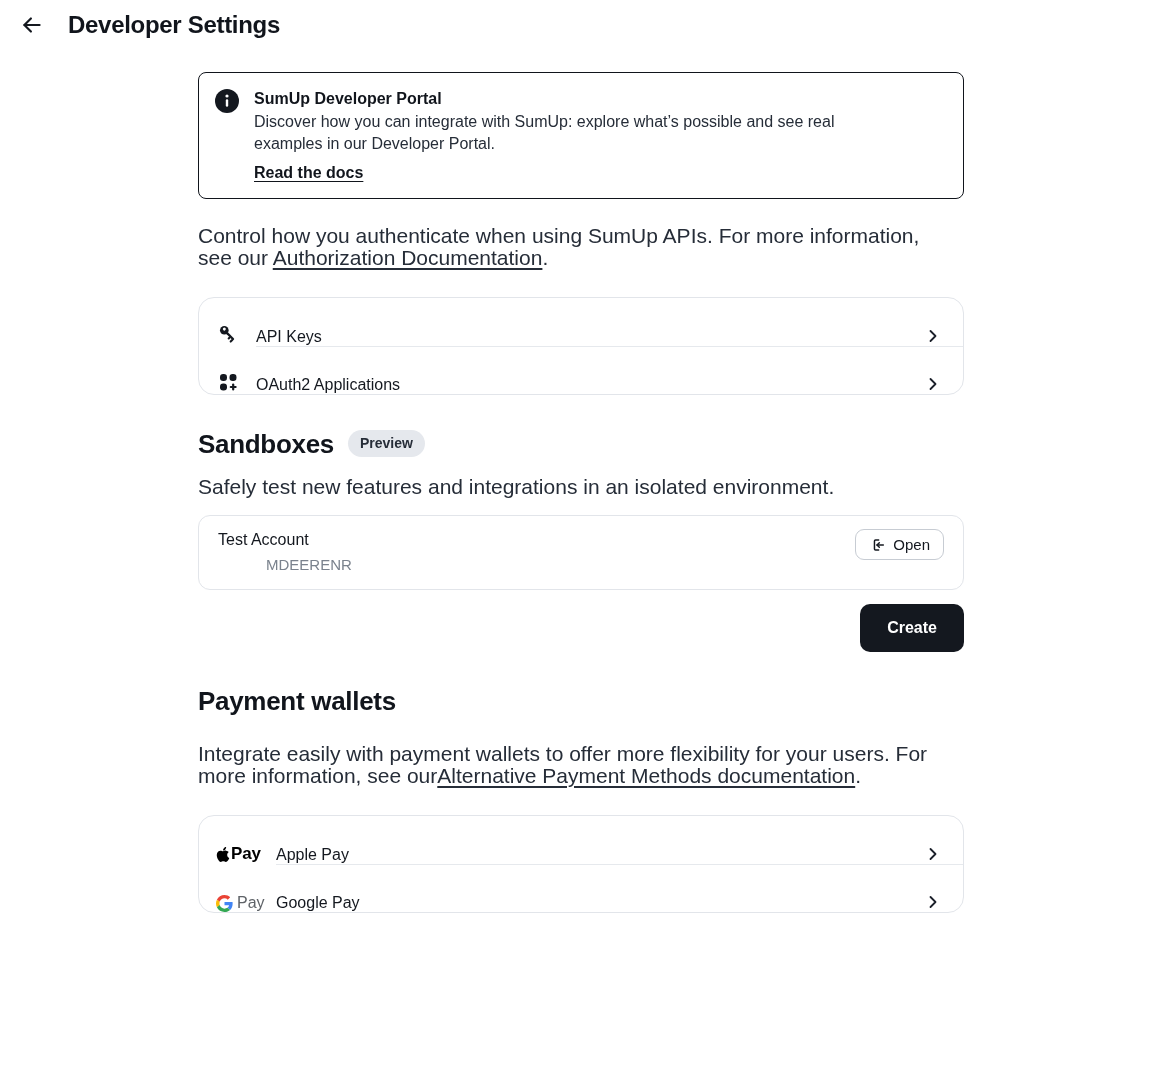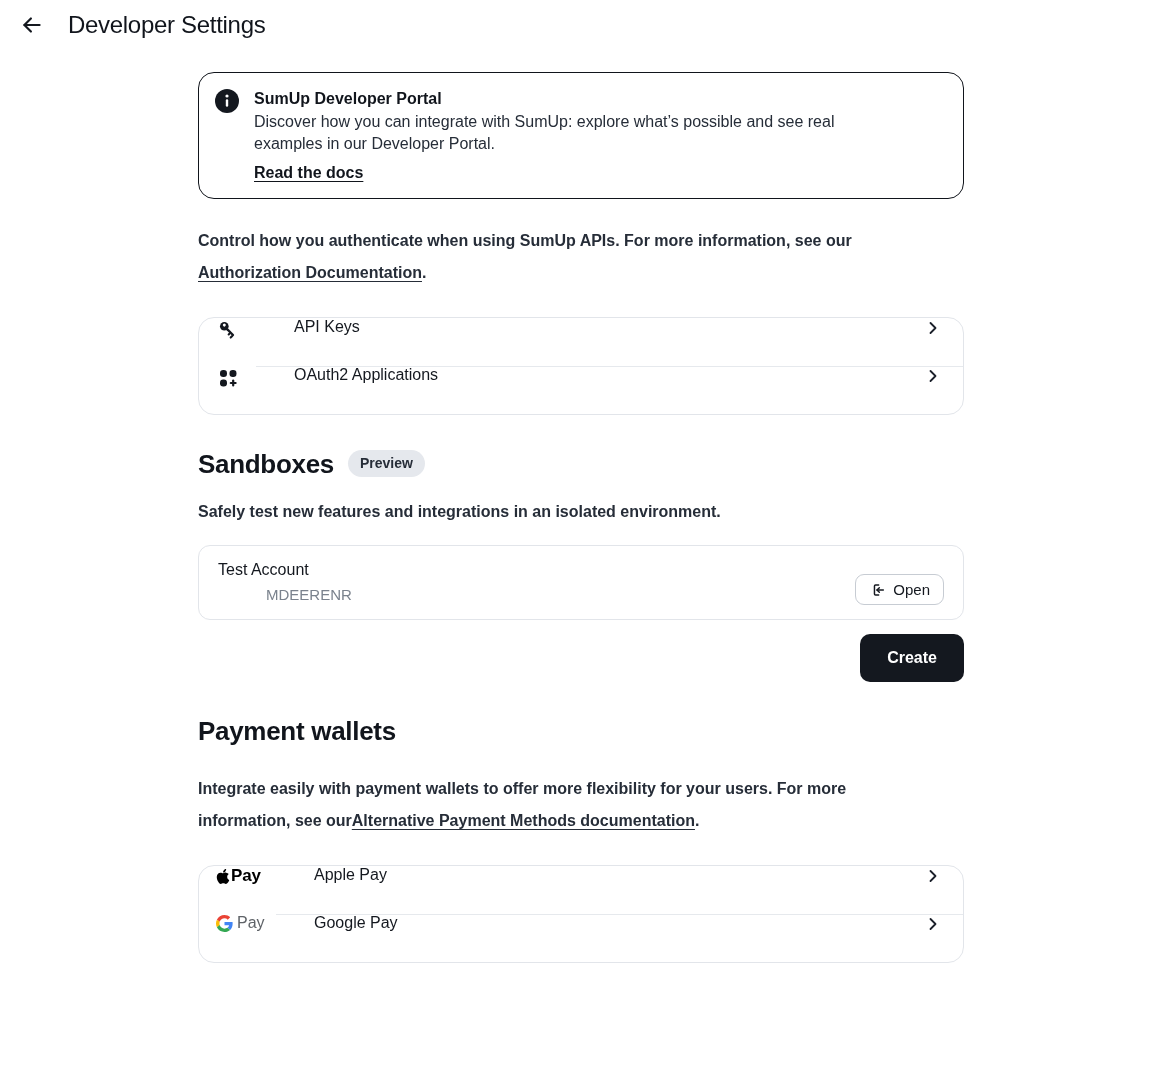--- a/index.html
+++ b/index.html
@@ -20,32 +20,32 @@
     height: 50px;
     padding: 0 16px;
   }
   .back-btn {
     width: 32px; height: 32px;
     display: flex; align-items: center; justify-content: center;
     background: none; border: none; cursor: pointer; color: #14181f;
   }
   .header-title {
     font-size: 24px;
-    font-weight: 400;
+    font-weight: 700;
     letter-spacing: -0.3px;
     color: #11151c;
   }
 
   
   .container { width: 766px; margin: 0 auto; padding-top: 22px; padding-bottom: 80px; }
 
   
   .banner {
     border: 1px solid #11151c;
-    border-radius: 16px;
+    border-radius: 8px;
     padding: 14px 16px 16px;
     display: flex;
     gap: 15px;
     align-items: flex-start;
   }
   .banner-icon { flex: 0 0 24px; width: 24px; height: 24px; margin-top: 2px; }
   .banner-title { font-size: 16px; font-weight: 700; line-height: 24px; color: #11151c; }
   .banner-body { font-size: 16px; line-height: 22px; color: #262d38; max-width: 600px; }
   .banner-link {
     display: inline-block;
@@ -60,51 +60,49 @@
 
   
   h2.section-heading {
     font-size: 26px;
     font-weight: 700;
     letter-spacing: -0.3px;
     color: #11151c;
     margin-top: 34px;
   }
   p.section-desc {
-    font-size: 16px;
-    line-height: 32px;
+    font-size: 21px;
+    line-height: 22px;
     color: #262d38;
     margin-top: 26px;
     max-width: 740px;
-    font-weight: bold;
   }
   p.section-desc.tight { margin-top: 16px; }
   a.inline-link {
     color: #262d38;
     text-decoration: underline;
     text-underline-offset: 3px;
     cursor: pointer;
   }
 
   
   .list-card {
     margin-top: 28px;
     border: 1px solid #e2e5ea;
     border-radius: 16px;
     background: #fff;
     overflow: hidden;
   }
   .list-row {
     position: relative;
     display: flex;
-    align-items: flex-start;
+    align-items: flex-end;
     height: 48px;
     padding: 0 20px 0 17px;
     cursor: pointer;
-    gap: 38px;
   }
   .list-row + .list-row::before {
     content: "";
     position: absolute;
     top: 0; left: 57px; right: 0;
     height: 1px;
     background: #e6e9ed;
   }
   .list-row.wallet + .list-row.wallet::before { left: 77px; }
   .row-icon { width: 24px; height: 24px; margin-right: 16px; color: #14181f; flex: 0 0 24px; }
@@ -125,21 +123,21 @@
     padding: 6px 12px 7px;
     border-radius: 999px;
     text-align: center;
   }
   .sandbox-card {
     margin-top: 17px;
     border: 1px solid #e2e5ea;
     border-radius: 12px;
     padding: 13px 19px 14px;
     display: flex;
-    align-items: flex-end;
+    align-items: flex-start;
     justify-content: space-between;
   }
   .account-name { font-size: 16px; line-height: 22px; color: #14181f; }
   .account-code { font-size: 15px; line-height: 20px; color: #7a828d; margin-top: 4px; margin-left: 48px; }
   .open-btn {
     display: inline-flex;
     align-items: center;
     gap: 8px;
     border: 1px solid #c7ccd3;
     border-radius: 9px;

